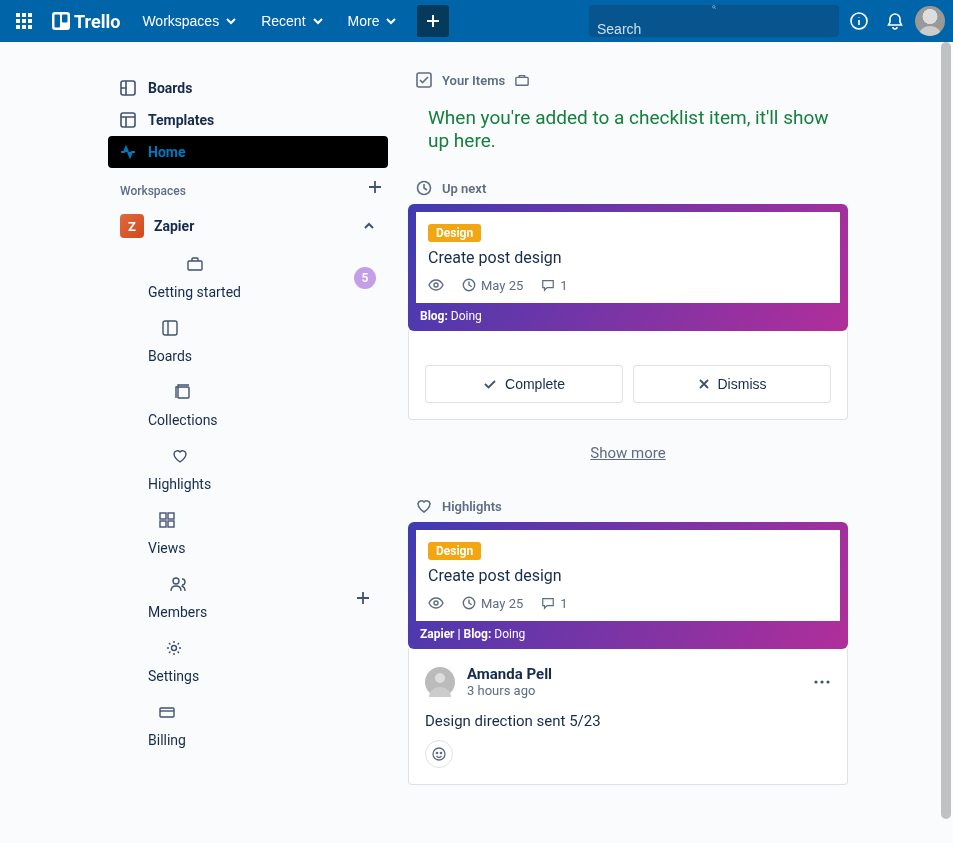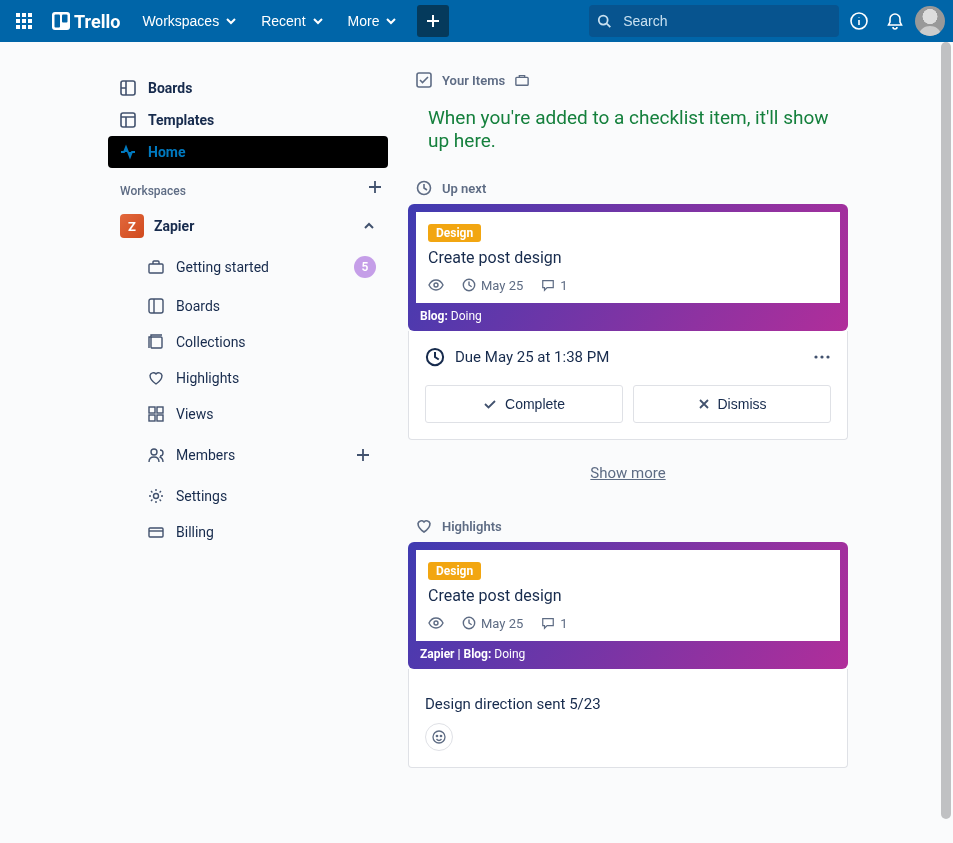--- a/index.html
+++ b/index.html
@@ -33,21 +33,21 @@
     color: #fff; background: transparent; border:none; padding: 6px 10px; font-size:14px;
     display:flex; align-items:center; gap:6px; cursor:pointer; border-radius:3px;
   }
   .plus-btn {
     width:32px; height:32px; background:#053a5c; display:flex; align-items:center; justify-content:center;
     border-radius:3px; margin-left:6px; cursor:pointer;
   }
   .spacer { flex:1; }
   .search {
     background: #07548f; width: 250px; height: 32px; border-radius:4px; display:flex;
-    align-items:center; padding: 0 8px; gap:12px;
+    align-items:center; padding: 0 8px; gap:12px;flex-direction:column;
   }
   .search input {
     background:transparent; border:none; outline:none; color:#fff; font-size:14px; width:100%;
   }
   .search input::placeholder { color:#c8e0f0; }
   .topbar-icon {
     width:32px; height:32px; display:flex; align-items:center; justify-content:center; cursor:pointer;
     border-radius:50%;
   }
   .avatar {
@@ -80,21 +80,21 @@
     display:flex; align-items:center; gap:10px; padding:8px 12px; font-weight:700; font-size:14px; cursor:pointer;
   }
   .ws-badge {
     width:24px; height:24px; background: linear-gradient(135deg,#e2683c,#d04a1e); color:#fff;
     font-weight:700; border-radius:4px; display:flex; align-items:center; justify-content:center; font-size:13px;
   }
   .ws-sub {
     display:flex; align-items:center; padding: 10px 12px 10px 40px; gap:12px; font-size:14px; color:#172b4d; cursor:pointer;
     justify-content: space-between;
   }
-  .ws-sub .left { display:flex; align-items:center; gap:12px; }
+  .ws-sub .left { display:flex; align-items:center; gap:12px;flex-direction:column; }
   .badge-count {
     background:#c59ee8; color:#fff; font-size:12px; font-weight:600; min-width:22px; height:22px;
     border-radius:11px; display:flex; align-items:center; justify-content:center; padding:0 6px;
   }
 
   .feed { width: 440px; }
   .feed-header {
     display:flex; align-items:center; gap:10px; font-size:13px; font-weight:600; color:#5e6c84;
     padding: 0 8px 8px;
   }
@@ -399,36 +399,20 @@
                 <span>1</span>
               </div>
             </div>
           </div>
           <div class="card-footer">
             <b>Blog:</b>
             <span>Doing</span>
           </div>
         </div>
         <div class="card-below">
-          <div class="due-row">
-            <div class="due-left">
-              <svg width="20" height="20" viewBox="0 0 16 16" fill="none" stroke="#172b4d" stroke-width="1.6">
-                  <circle cx="8" cy="8" r="6.5"></circle>
-                  <path d="M8 4v4l3 2"></path>
-                </svg>
-              <span>Due May 25 at 1:38 PM</span>
-            </div>
-            <div class="more-dots">
-              <svg width="18" height="18" viewBox="0 0 18 18" fill="#42526e">
-                  <circle cx="3" cy="9" r="1.6"></circle>
-                  <circle cx="9" cy="9" r="1.6"></circle>
-                  <circle cx="15" cy="9" r="1.6"></circle>
-                </svg>
-            </div>
-          </div>
           <div class="btn-row">
             <button class="btn">
               <svg width="14" height="14" viewBox="0 0 14 14" fill="none" stroke="#42526e" stroke-width="1.8">
                   <path d="M2 7l3.5 3.5L12 4"></path>
                 </svg>
               <span>Complete</span>
             </button>
             <button class="btn">
               <svg width="12" height="12" viewBox="0 0 12 12" fill="none" stroke="#42526e" stroke-width="1.8">
                   <path d="M2 2l8 8M10 2l-8 8"></path>
@@ -472,20 +456,41 @@
                 <span>1</span>
               </div>
             </div>
           </div>
           <div class="card-footer">
             <b>Zapier | Blog:</b>
             <span>Doing</span>
           </div>
         </div>
         <div class="card-below" style="padding:12px 0 16px;">
+          <div class="highlight-person">
+            <div class="person-left">
+              <div class="mini-avatar">
+                <svg width="30" height="30" viewBox="0 0 30 30">
+                    <circle cx="15" cy="11" r="5" fill="#ddd"></circle>
+                    <path d="M4 30c0-7 6-10 11-10s11 3 11 10" fill="#ccc"></path>
+                  </svg>
+              </div>
+              <div>
+                <div class="person-name">Amanda Pell</div>
+                <div class="person-time">3 hours ago</div>
+              </div>
+            </div>
+            <div class="more-dots">
+              <svg width="18" height="18" viewBox="0 0 18 18" fill="#42526e">
+                  <circle cx="3" cy="9" r="1.6"></circle>
+                  <circle cx="9" cy="9" r="1.6"></circle>
+                  <circle cx="15" cy="9" r="1.6"></circle>
+                </svg>
+            </div>
+          </div>
           <div class="comment-text">Design direction sent 5/23</div>
           <div class="react-btn">
             <svg width="16" height="16" viewBox="0 0 16 16" fill="none" stroke="#5e6c84" stroke-width="1.3">
                 <circle cx="8" cy="8" r="6"></circle>
                 <circle cx="6" cy="7" r="0.7" fill="#5e6c84"></circle>
                 <circle cx="10" cy="7" r="0.7" fill="#5e6c84"></circle>
                 <path d="M5.5 10c.8 1 1.7 1.5 2.5 1.5s1.7-.5 2.5-1.5"></path>
               </svg>
           </div>
         </div>

